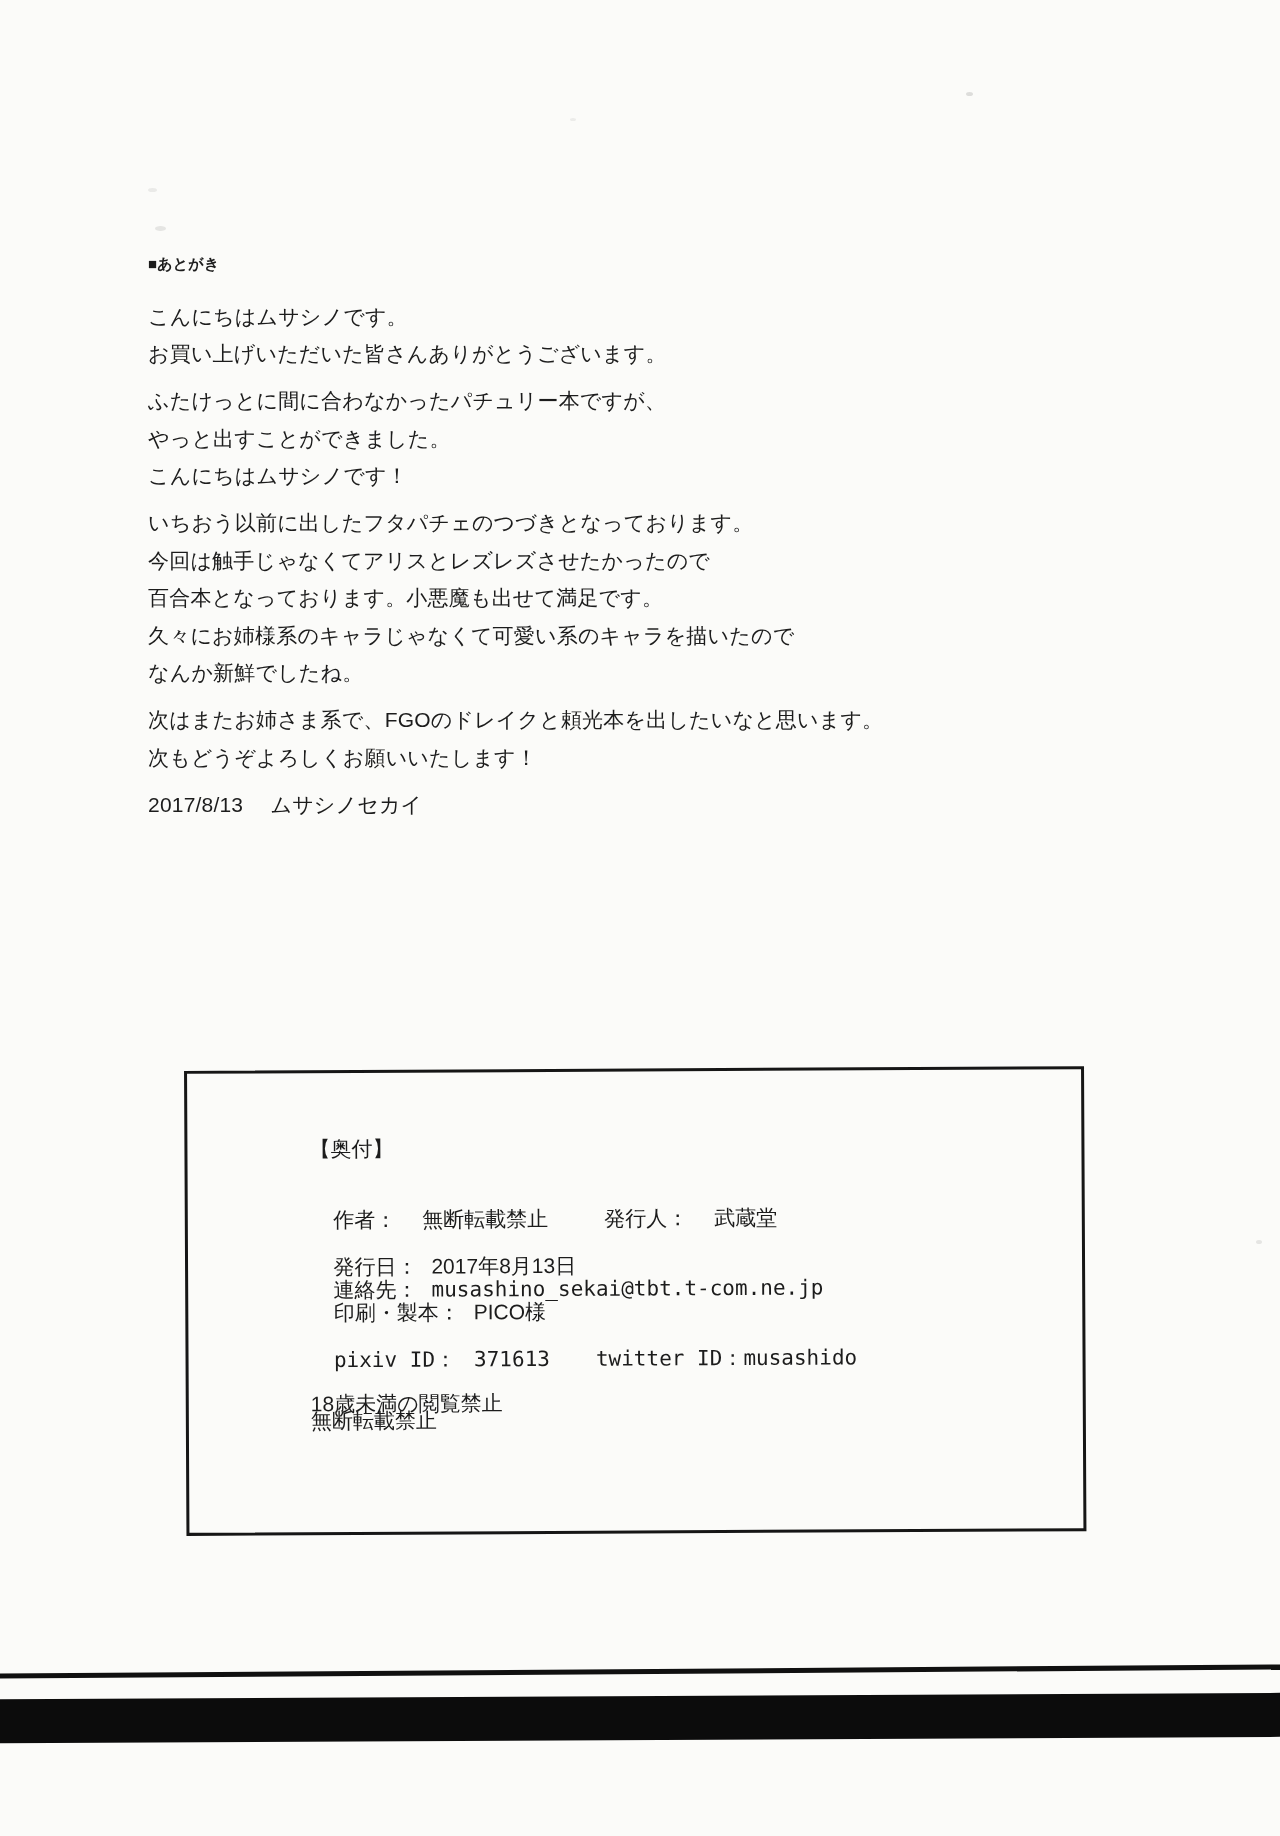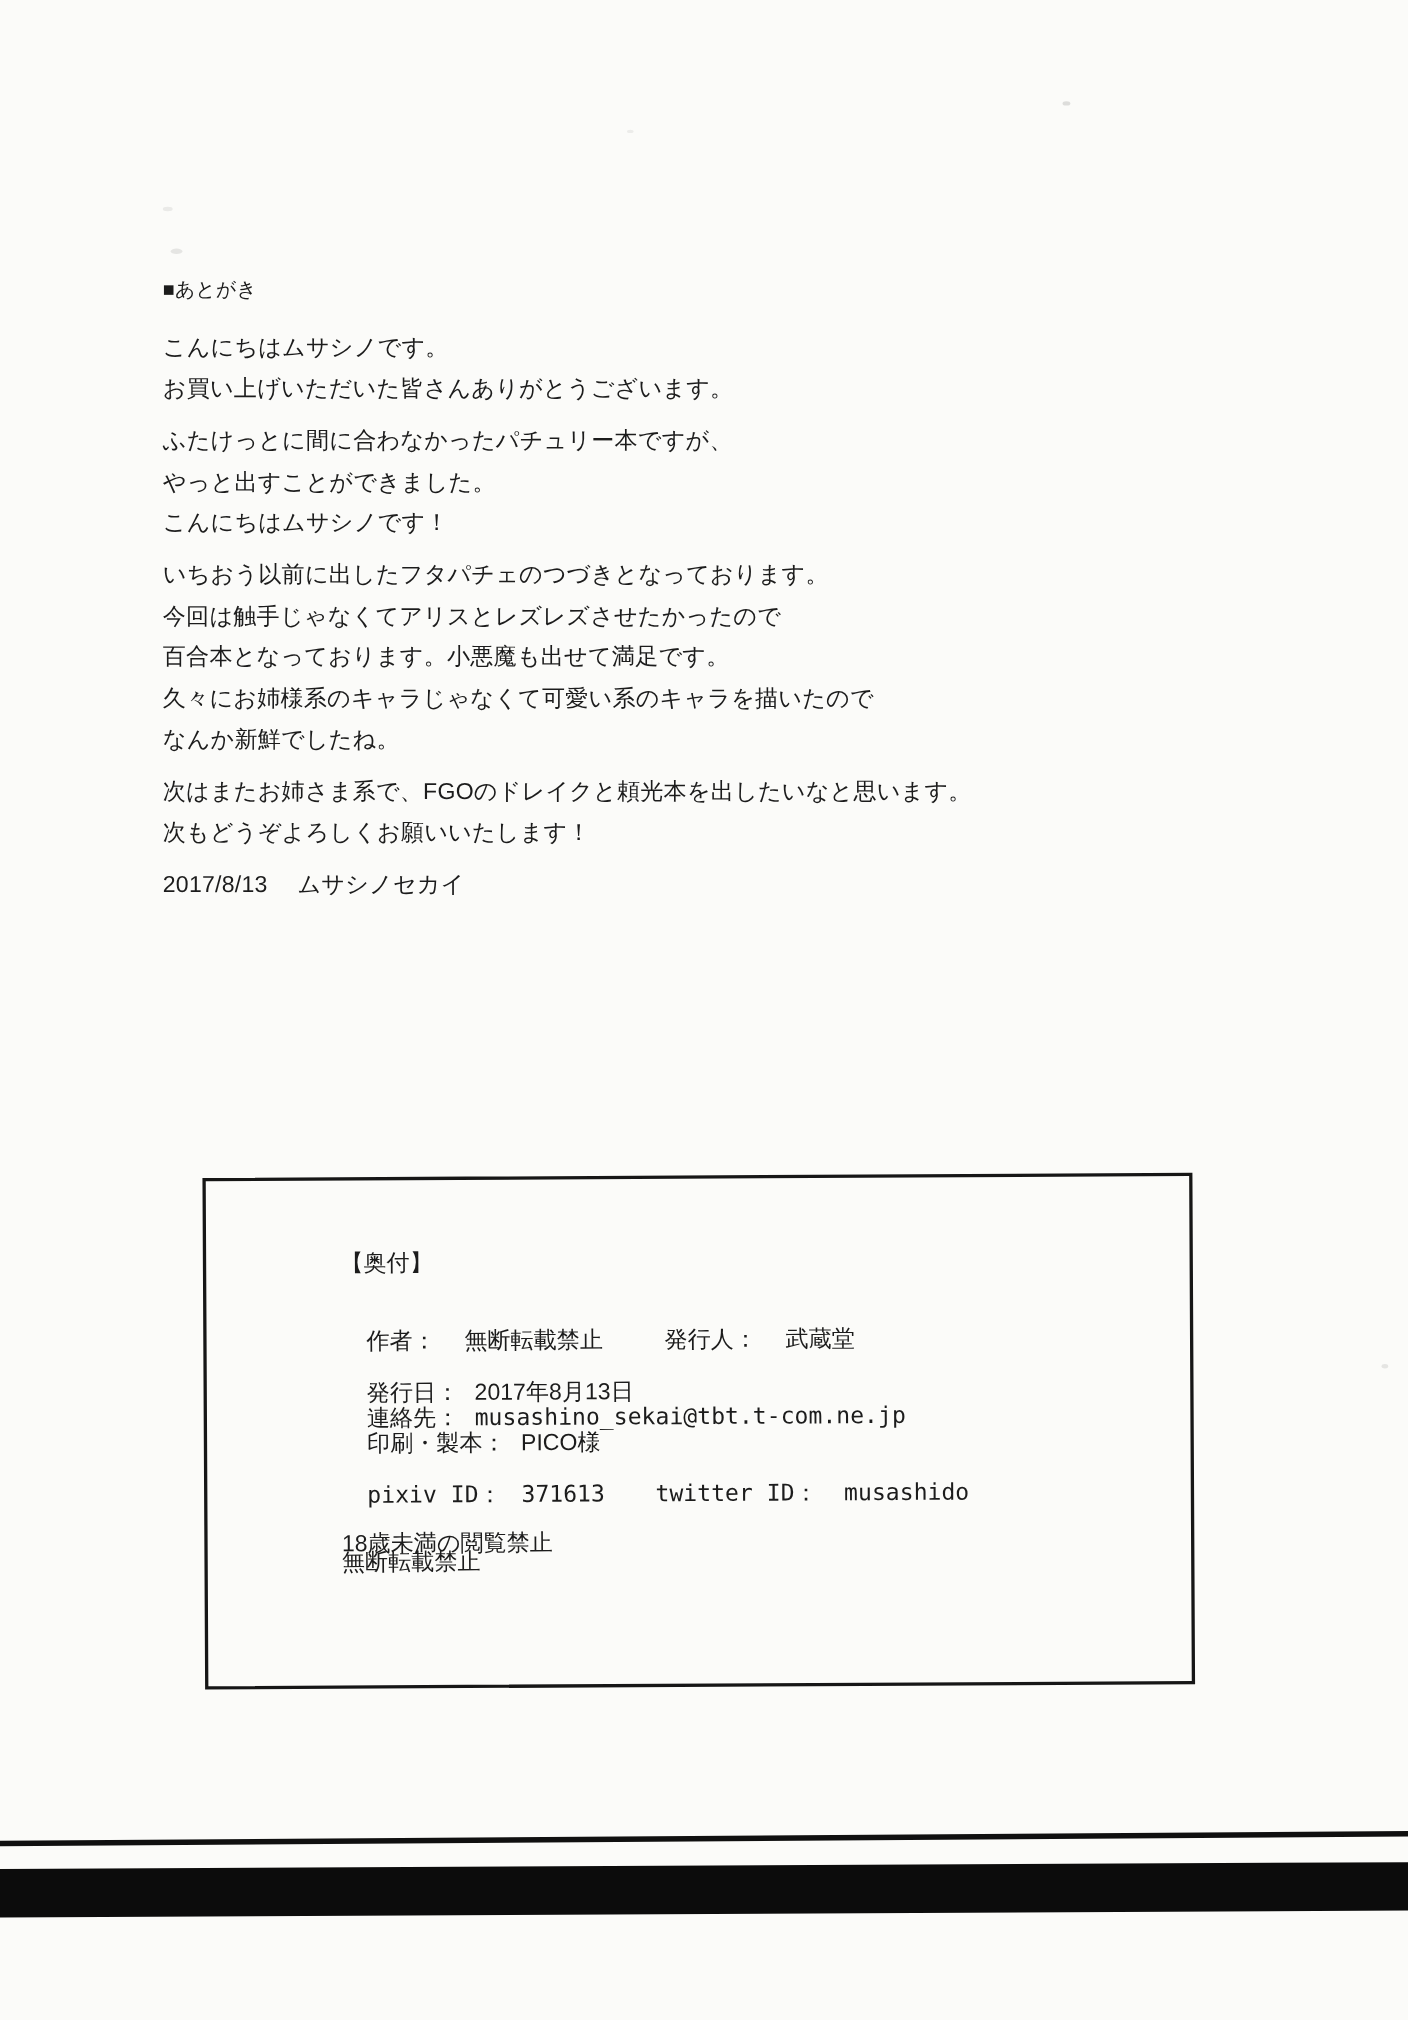--- a/index.html
+++ b/index.html
@@ -8,21 +8,21 @@
     background:#fbfbf9;
     font-family:"Liberation Sans","DejaVu Sans",sans-serif;
     color:#1c1c1c;
   }
   
   .afterword{
     position:absolute;left:148px;top:252px;width:860px;
     font-size:21px;line-height:23.5px;
     letter-spacing:0.2px;
   }
-  .aw-heading{margin:0 0 29px 0;font-size:18px;font-weight:normal;}
+  .aw-heading{margin:0 0 29px 0;font-size:15px;font-weight:bold;}
   .aw-p{margin:0 0 23.5px 0;}
   .aw-line{height:23.5px;white-space:pre;margin-top:14px;}
   .aw-signature{margin-top:0;height:23.5px;white-space:pre;}
   
   .colophon{
     position:absolute;left:185px;top:1069px;width:894px;height:459px;
     border:3px solid #161616;background:transparent;
     transform:rotate(-0.3deg);transform-origin:40% 40%;
     font-size:21px;line-height:23.5px;
   }
@@ -31,21 +31,21 @@
   .c-author{top:111px;}
   .c-date{top:158px;text-align:right;}
   .c-contact{top:181px;}
   .c-print{top:204px;}
   .c-pixiv{top:251px;}
   .c-notice1{top:319px;text-align:center;}
   .c-notice2{top:336px;}
   .mono{font-family:"DejaVu Sans Mono","Liberation Mono",monospace;}
   .g14{margin-left:14px;}
   .g18{margin-left:18px;}
-  .g24{margin-left:24px;}
+  .g24{}
   .g26{margin-left:26px;}
   .g46{margin-left:46px;}
   .g56{margin-left:56px;}
   
   .thin-rule{
     position:absolute;left:-12px;right:-12px;top:1669px;height:5px;
     background:#101010;transform:rotate(-0.4deg);
   }
   .thick-band{
     position:absolute;left:-12px;right:-12px;top:1696px;height:44px;

